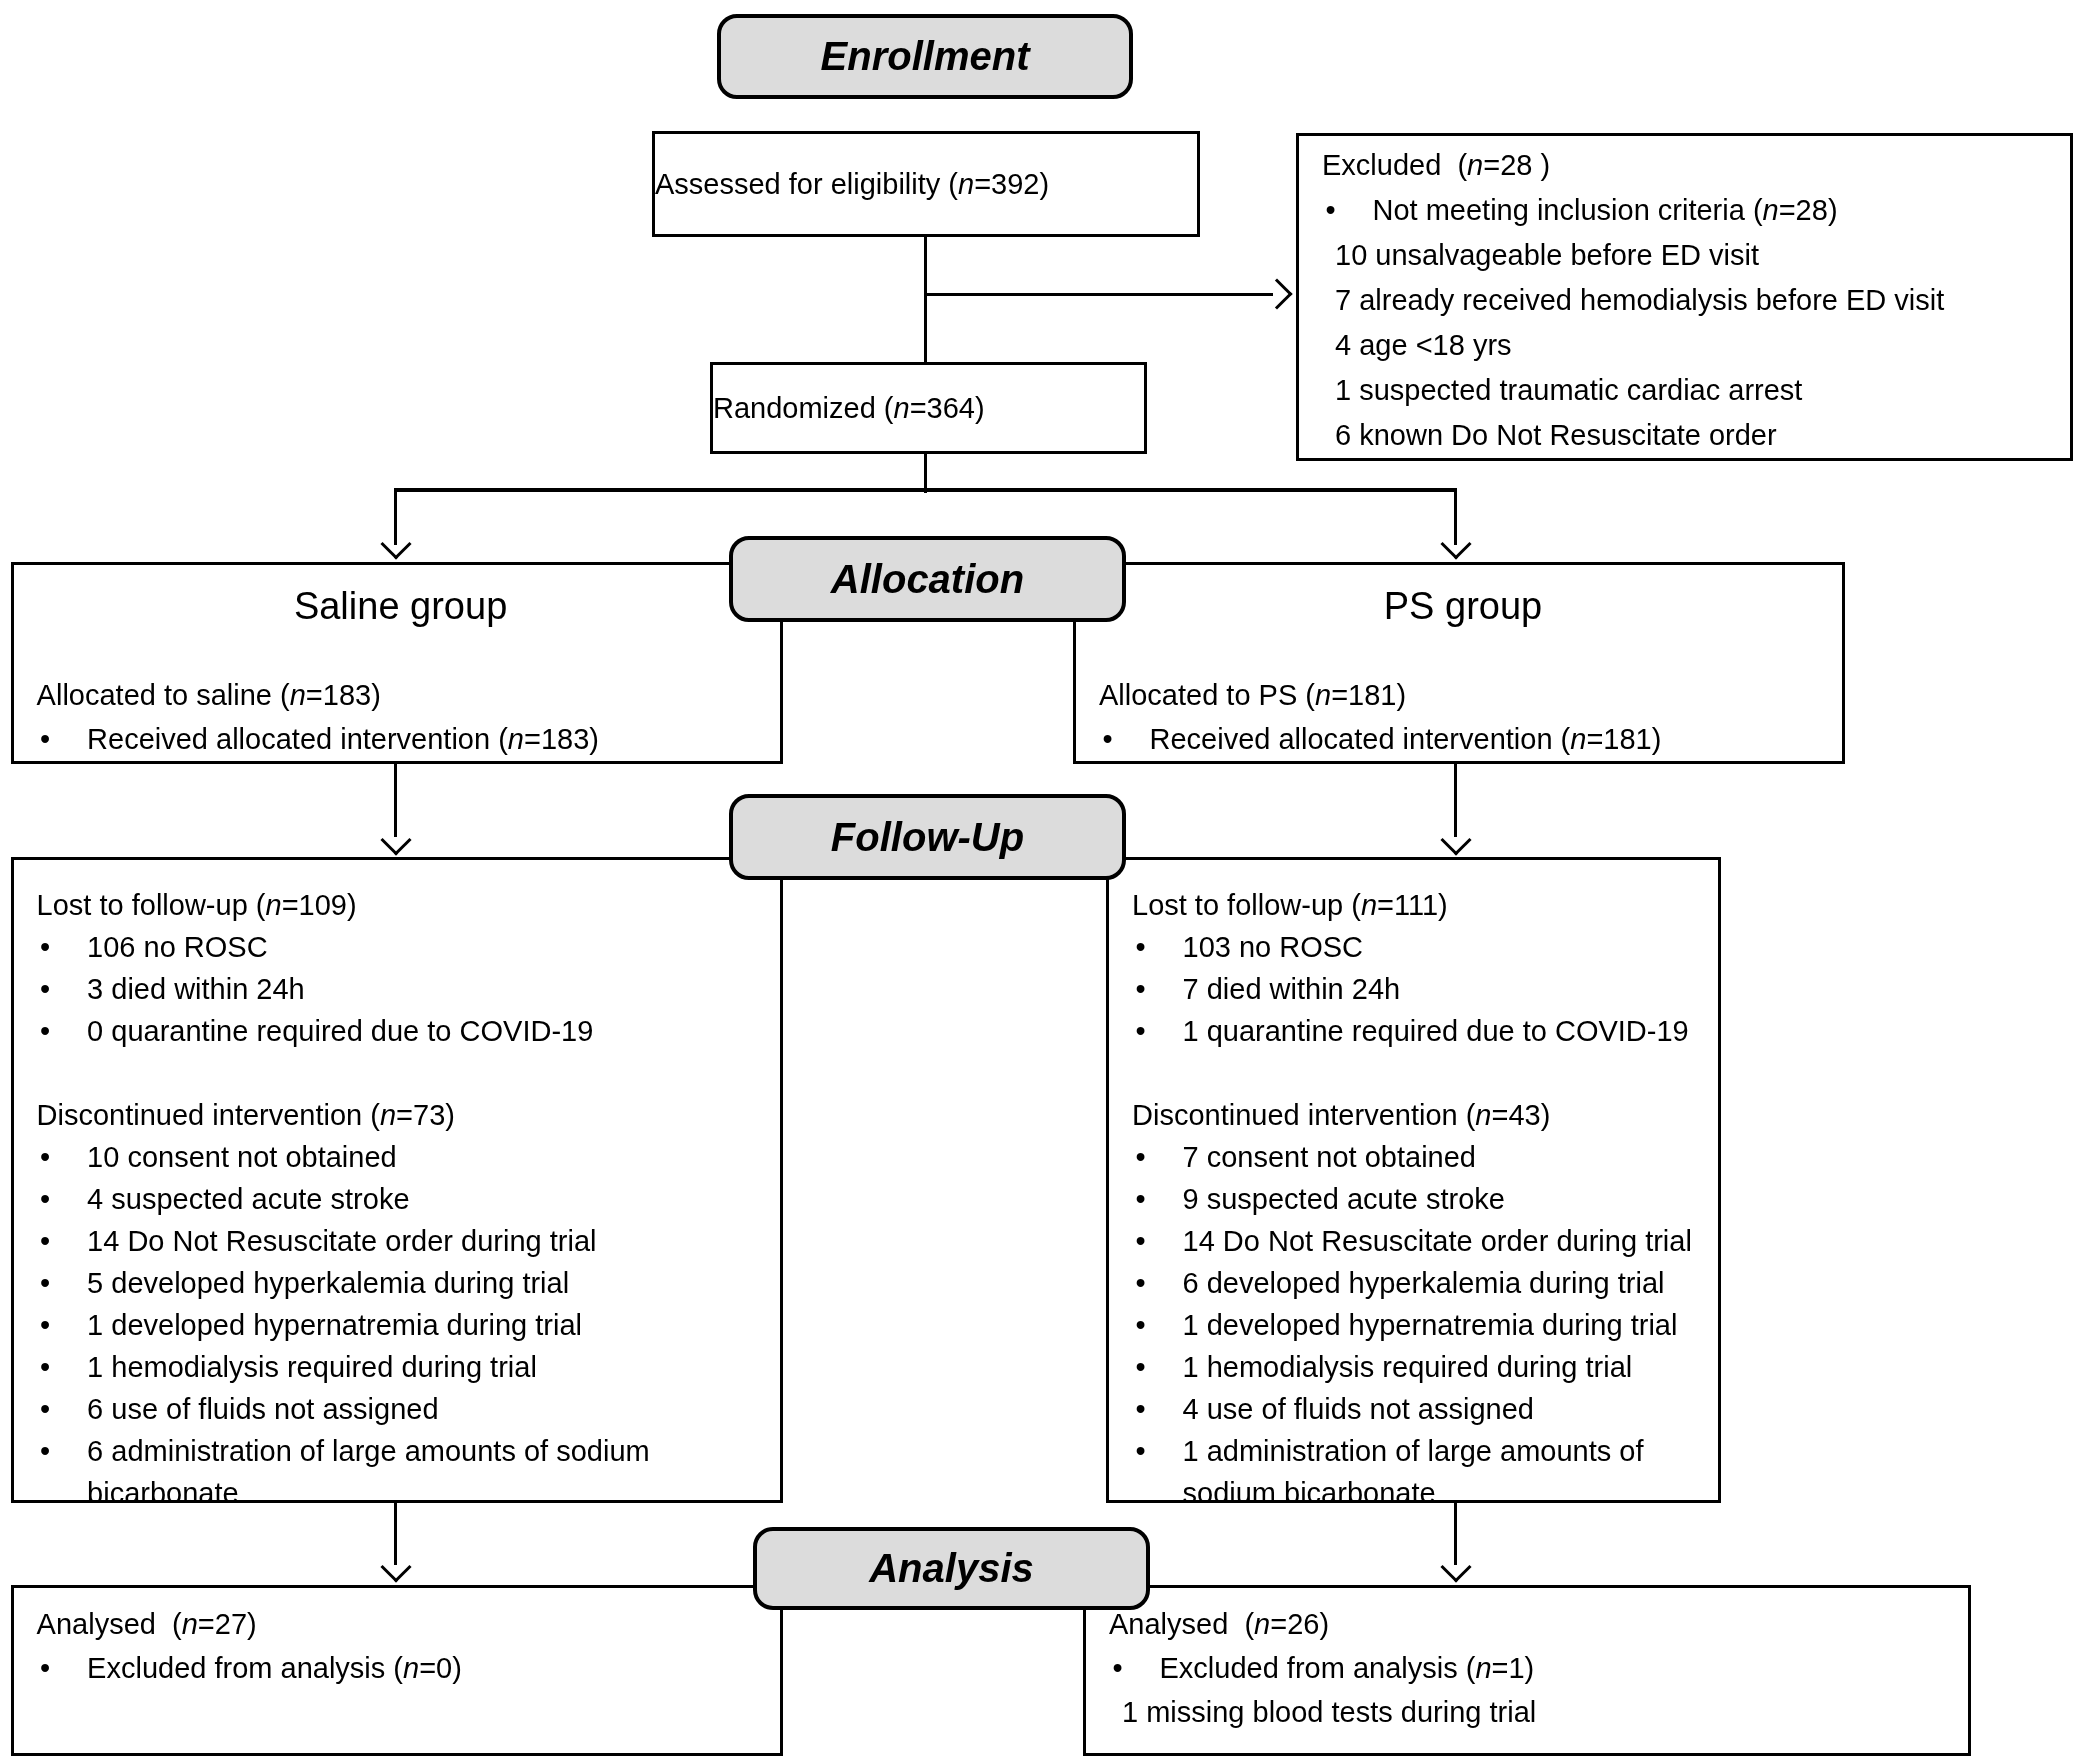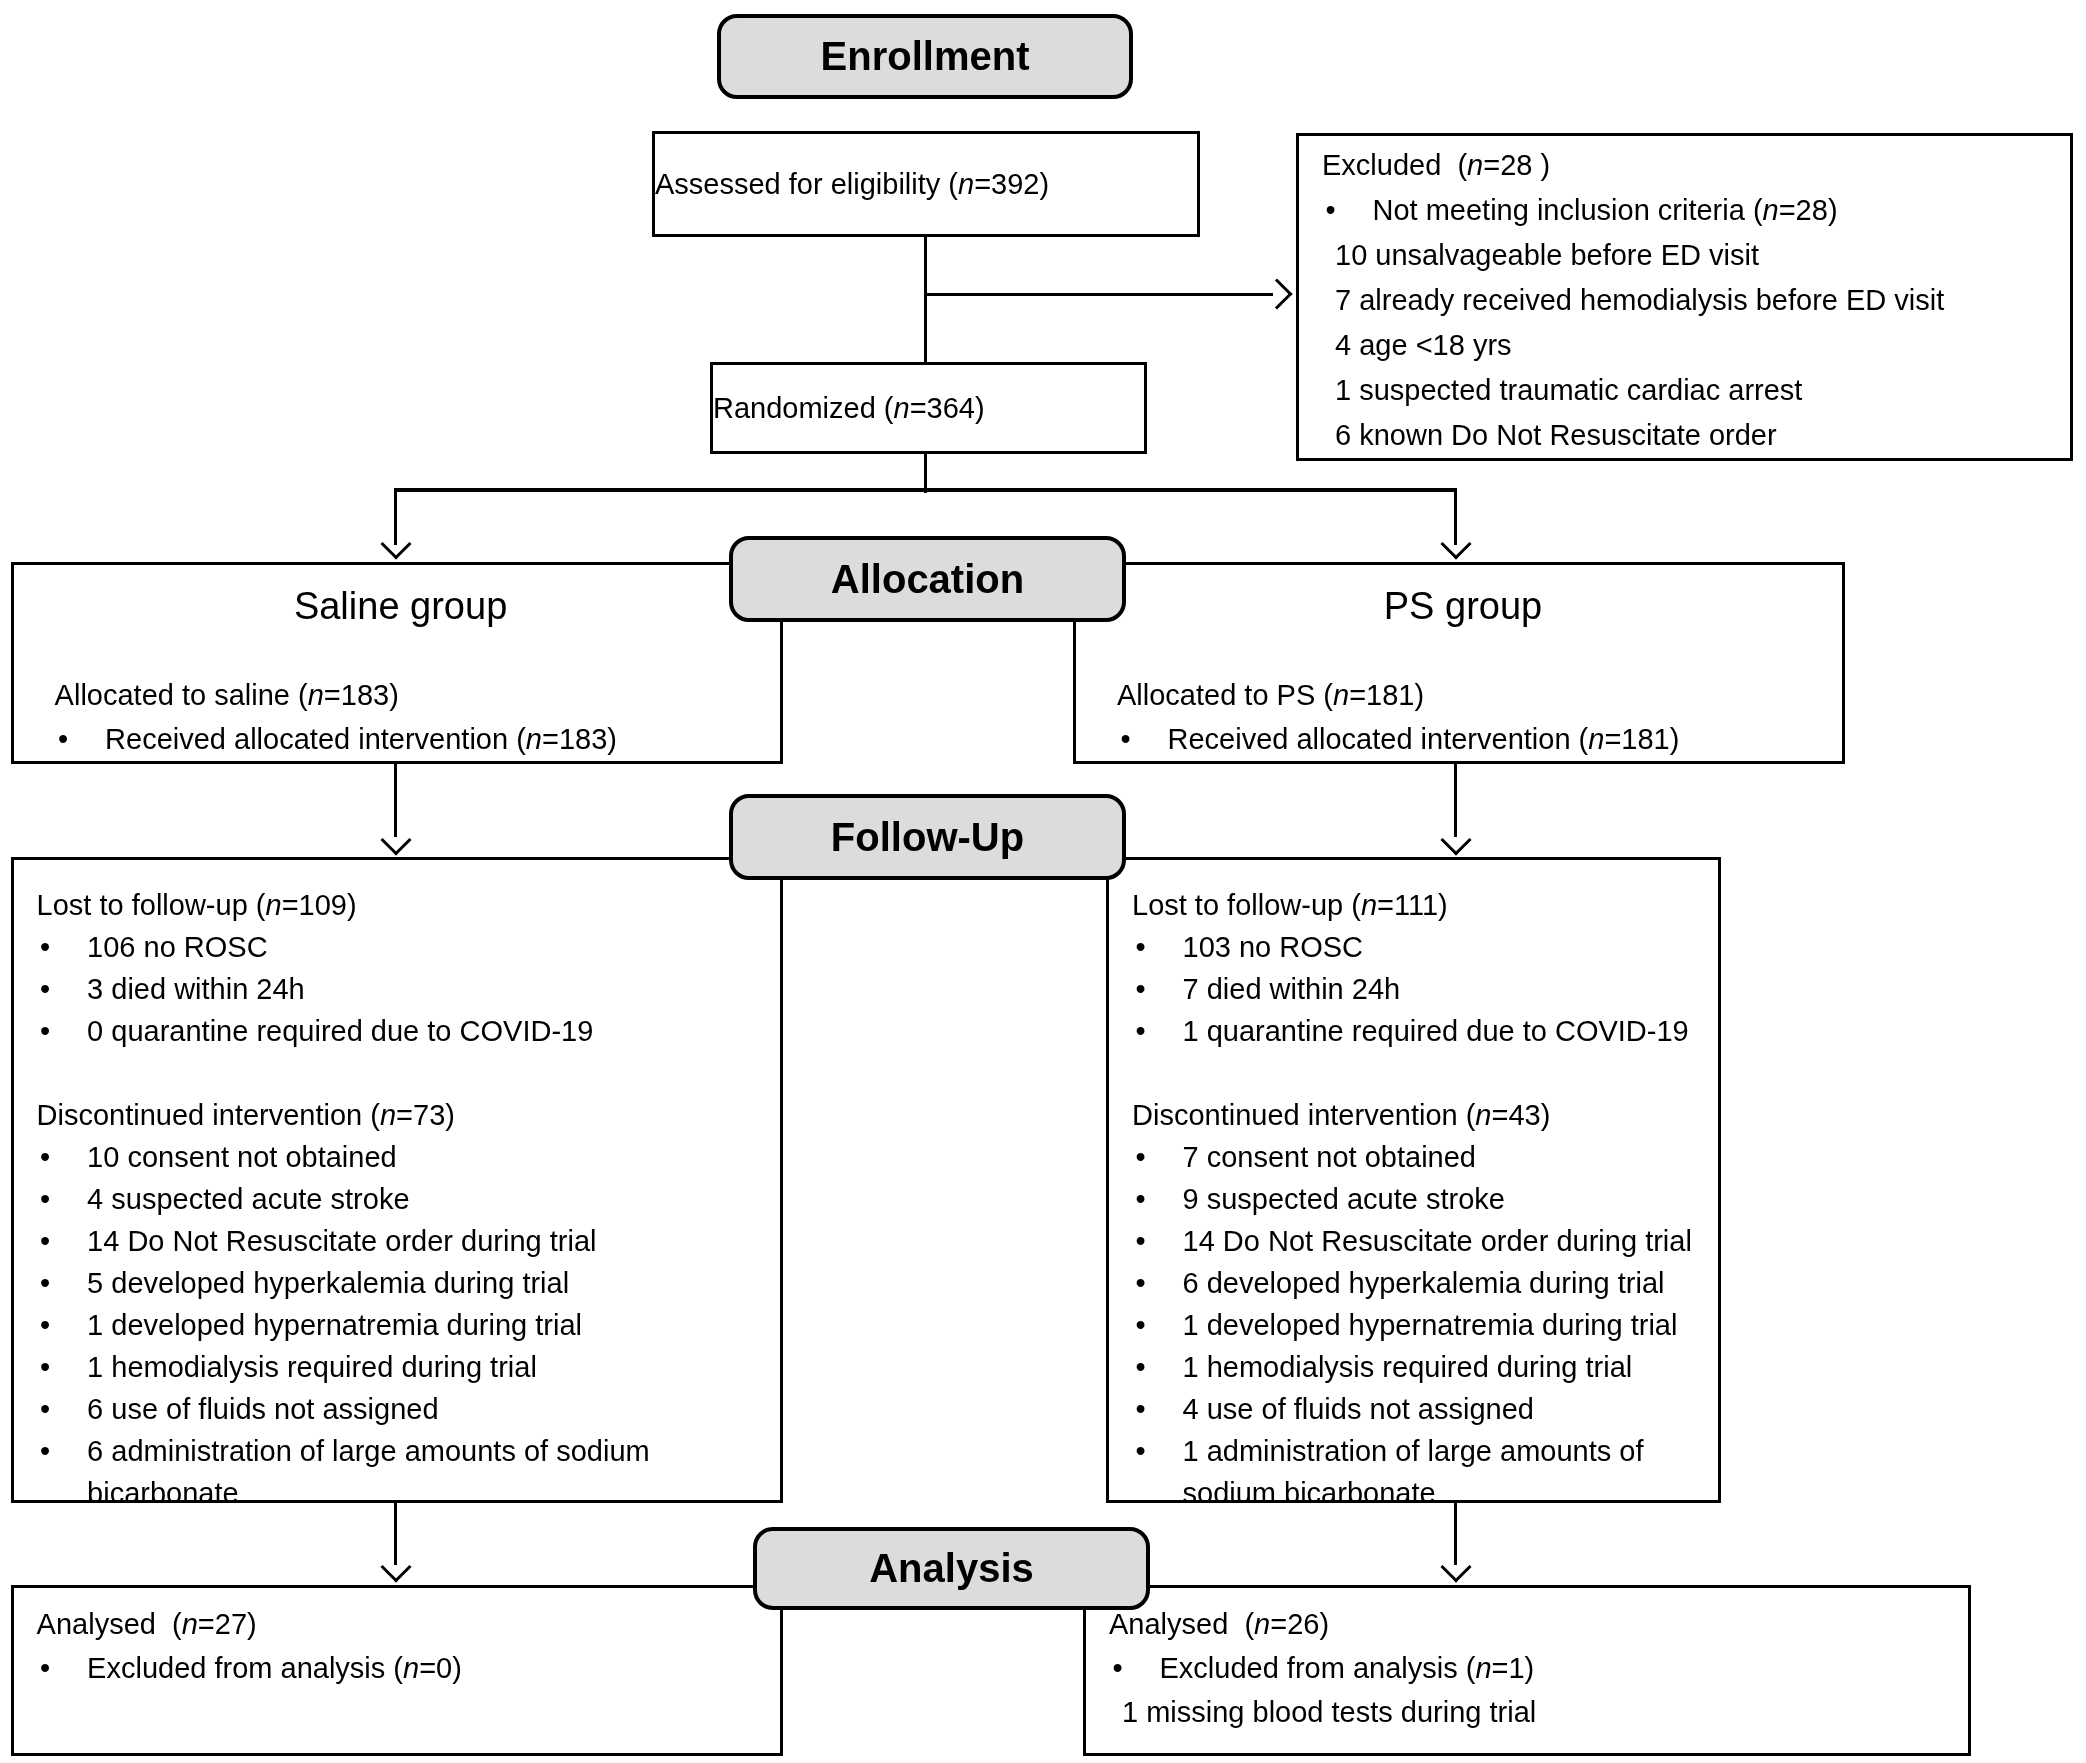--- a/index.html
+++ b/index.html
@@ -50,20 +50,21 @@
     box-sizing: border-box;
     background: #dcdcdc;
     border: 4.3px solid #000000;
     border-radius: 20px;
     display: flex;
     align-items: center;
     justify-content: center;
     font-size: 40px;
     font-weight: bold;
     z-index: 3;
+    font-style: italic;
   }
   .box-center {
     display: flex;
     align-items: center;
     justify-content: flex-start;
     text-align: center;
   }
   
   .ln { white-space: pre-wrap; line-height: 44px; }
   .ln-h { padding-left: 23px; }
@@ -81,21 +82,21 @@
   .an { padding-top: 13.5px; }
   .an .ln { line-height: 44px; }
   .grp-title {
     margin-top: 24px;
     line-height: 34px;
     text-align: center;
     font-size: 38px;
     padding-left: 8px;
   }
   .grp-lines { margin-top: 50px; }
-  .grp-lines .ln { line-height: 44px; margin-left: 18px; }
+  .grp-lines .ln { line-height: 44px; }
   i { font-style: italic; }
 </style>
 </head>
 <body>
 
 <div id="fig">
 
   <div class="conn v" style="left:924px;top:236px;height:126px"></div>
   <div class="conn h" style="left:926px;top:293px;width:347px"></div>
   <div class="chev right" style="left:1266px;top:283px"></div>

